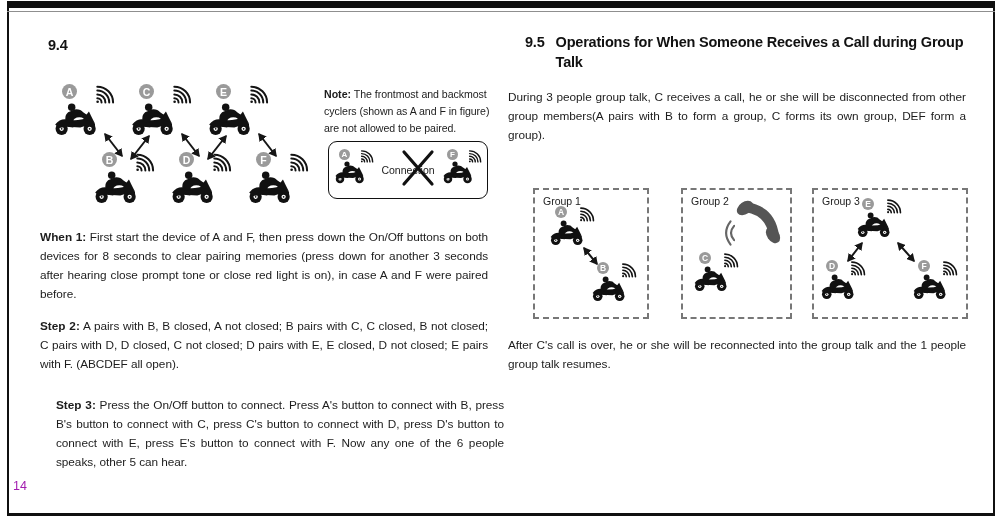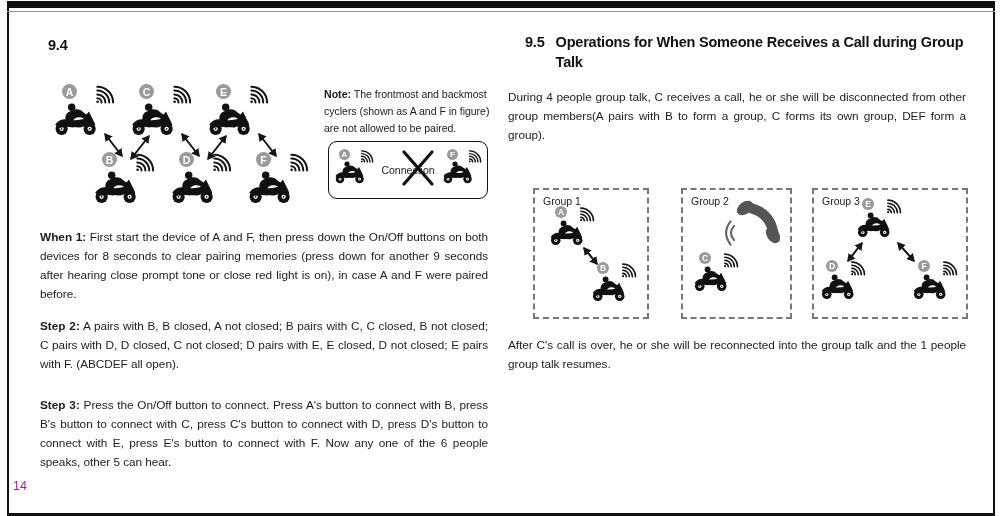--- a/index.html
+++ b/index.html
@@ -26,21 +26,21 @@
   #t95 .ttl-txt{width:432px}
   
   .para{position:absolute;margin:0;font-size:11.8px;line-height:19px;
     text-align:justify;letter-spacing:-0.05px}
   .para b{letter-spacing:0}
   #note{left:324px;top:86px;width:166px;font-size:10.6px;line-height:17px;text-align:left}
   #intro{left:508px;top:88px;width:458px}
   #outro{left:508px;top:336px;width:458px}
   #step1{left:40px;top:228px;width:448px}
   #step2{left:40px;top:317px;width:448px}
-  #step3{left:40px;top:396px;width:448px}
+  #step3{left:56px;top:396px;width:448px}
   #pagenum{position:absolute;left:13px;top:479px;font-size:12.5px;color:#a21caf}
   
   .rider{position:absolute}
   .rider .bike{position:absolute;left:0;bottom:0;color:#111}
   .rider .sig{position:absolute;right:0;top:0;color:#141414}
   .rider .badge{position:absolute;border-radius:50%;background:#9a9a9a;color:#fff;
     font-weight:bold;display:flex;align-items:center;justify-content:center;z-index:2}
   .rider.md{width:62px;height:52px}
   .rider.md .bike{width:46px;height:33px}
   .rider.md .sig{width:20px;height:20px}
@@ -206,32 +206,32 @@
     <svg class="sig">
         <use href="#signal"></use>
       </svg>
     <svg class="bike" viewBox="0 0 64 46">
         <use href="#bike"></use>
       </svg>
     <span class="badge">F</span>
   </div>
 </div>
 
-<p class="para" id="step1"><b>When 1:</b><span> First start the device of A and F, then press down the On/Off buttons on both devices for 8 seconds to clear pairing memories (press down for another 9 seconds after hearing close prompt tone or close red light is on), in case A and F were paired before.</span></p>
+<p class="para" id="step1"><b>When 1:</b><span> First start the device of A and F, then press down the On/Off buttons on both devices for 8 seconds to clear pairing memories (press down for another 3 seconds after hearing close prompt tone or close red light is on), in case A and F were paired before.</span></p>
 <p class="para" id="step2"><b>Step 2:</b><span> A pairs with B, B closed, A not closed; B pairs with C, C closed, B not closed; C pairs with D, D closed, C not closed; D pairs with E, E closed, D not closed; E pairs with F. (ABCDEF all open).</span></p>
 <p class="para" id="step3"><b>Step 3:</b><span> Press the On/Off button to connect. Press A's button to connect with B, press B's button to connect with C, press C's button to connect with D, press D's button to connect with E, press E's button to connect with F. Now any one of the 6 people speaks, other 5 can hear.</span></p>
 
 <div id="pagenum">14</div>
 
 <div class="sec-title" id="t95">
   <span class="ttl-num">9.5</span>
   <span class="ttl-txt">Operations for When Someone Receives a Call during Group Talk</span>
 </div>
 
-<p class="para" id="intro">During 4 people group talk, C receives a call, he or she will be disconnected from other group members(A pairs with B to form a group, C forms its own group, DEF form a group).</p>
+<p class="para" id="intro">During 3 people group talk, C receives a call, he or she will be disconnected from other group members(A pairs with B to form a group, C forms its own group, DEF form a group).</p>
 
 <div class="gbox" id="g1">
   <span class="glabel">Group 1</span>
   <svg class="arrows" width="112" height="123">
     <line class="line-arrow" x1="49" y1="58" x2="62" y2="74" marker-start="url(#ah)" marker-end="url(#ah)"></line>
   </svg>
   <div class="rider sm" style="left:14px;top:16px">
     <svg class="sig">
         <use href="#signal"></use>
       </svg>

